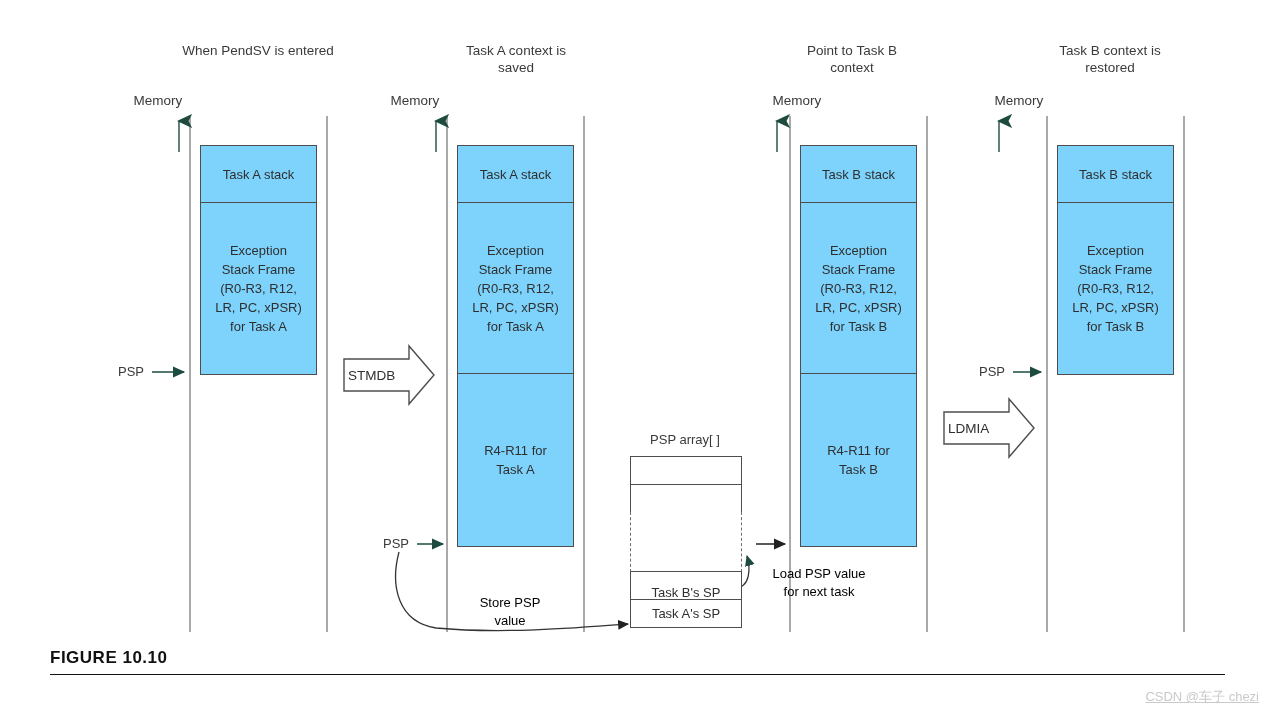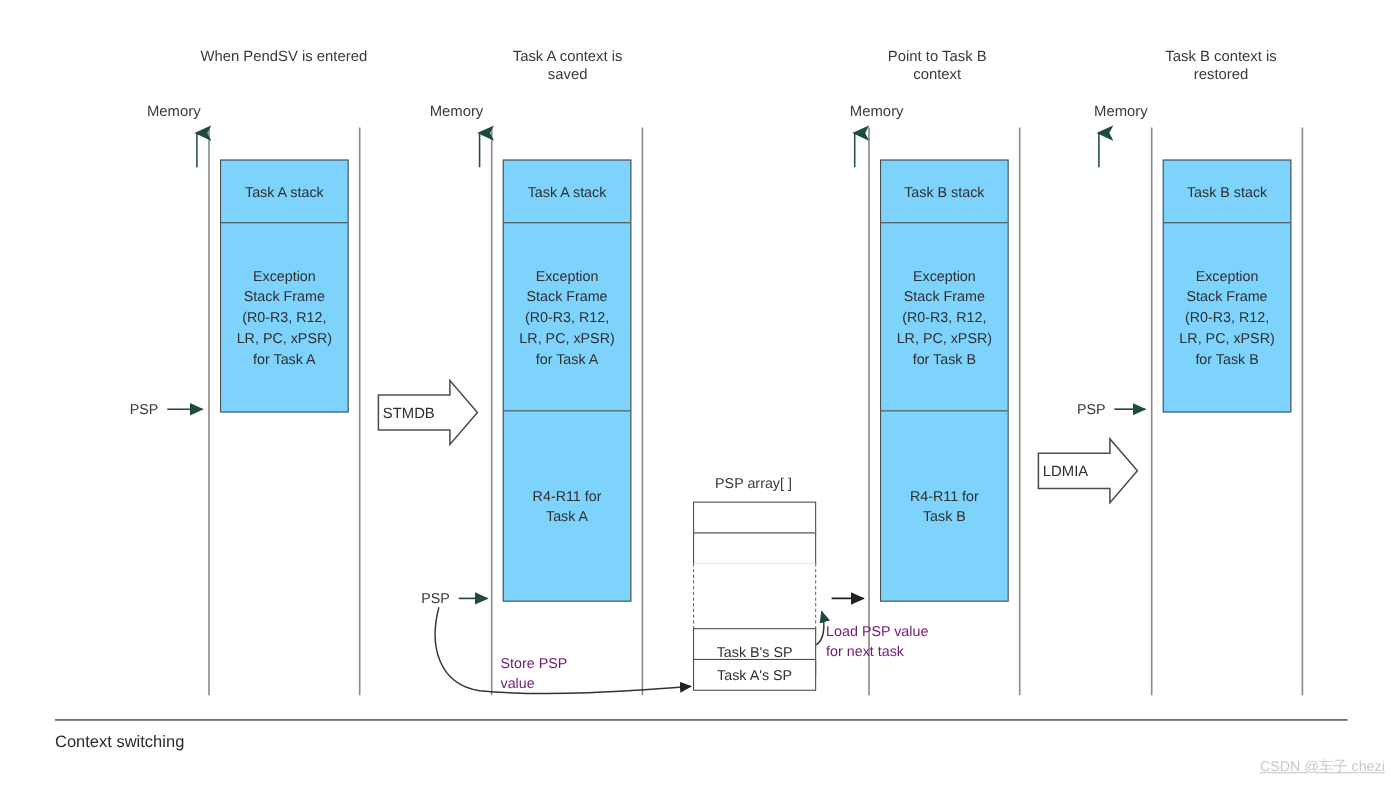--- a/index.html
+++ b/index.html
@@ -30,22 +30,22 @@
   }
   .cell.divider{border-bottom:1.3px solid #4d4d4d;}
 
   .arrowbox{
     position:absolute;display:flex;align-items:center;justify-content:flex-start;
     font-size:13.5px;color:#2f2f2f;
   }
   .arrowbox span{position:relative;z-index:2;padding-left:4px;}
 
   .arr-label{
-    position:absolute;font-size:13px;line-height:18px;color:#701a75;
-    text-align:left;white-space:pre-line;
+    position:absolute;font-size:13px;line-height:18px;color:#000000;
+    text-align:center;white-space:pre-line;
   }
 
   .psparr-title{position:absolute;font-size:13px;color:#3a3a3a;text-align:center;}
   .psparr{position:absolute;box-sizing:border-box;}
   .psparr .arow{
     position:absolute;left:0;right:0;box-sizing:border-box;
     display:flex;align-items:center;justify-content:center;
     font-size:13px;color:#2f2f2f;background:#fff;
   }
   .arow.solid{border:1.3px solid #4d4d4d;}
@@ -192,19 +192,19 @@
   <div class="stackbox" style="left:1057px;top:145px;width:117px;height:230px;">
     <div class="cell divider" style="top:0;height:57px;">Task B stack</div>
     <div class="cell" style="top:57px;height:171px;">Exception
 Stack Frame
 (R0-R3, R12,
 LR, PC, xPSR)
 for Task B</div>
   </div>
 
   <div class="figwrap">
+    <div class="fig-num">FIGURE 10.10</div>
     <div class="fig-rule"></div>
-    <div class="fig-cap">Context switching</div>
   </div>
 
   <div class="watermark">CSDN @车子 chezi</div>
 
 </div>
 
 </body></html>

